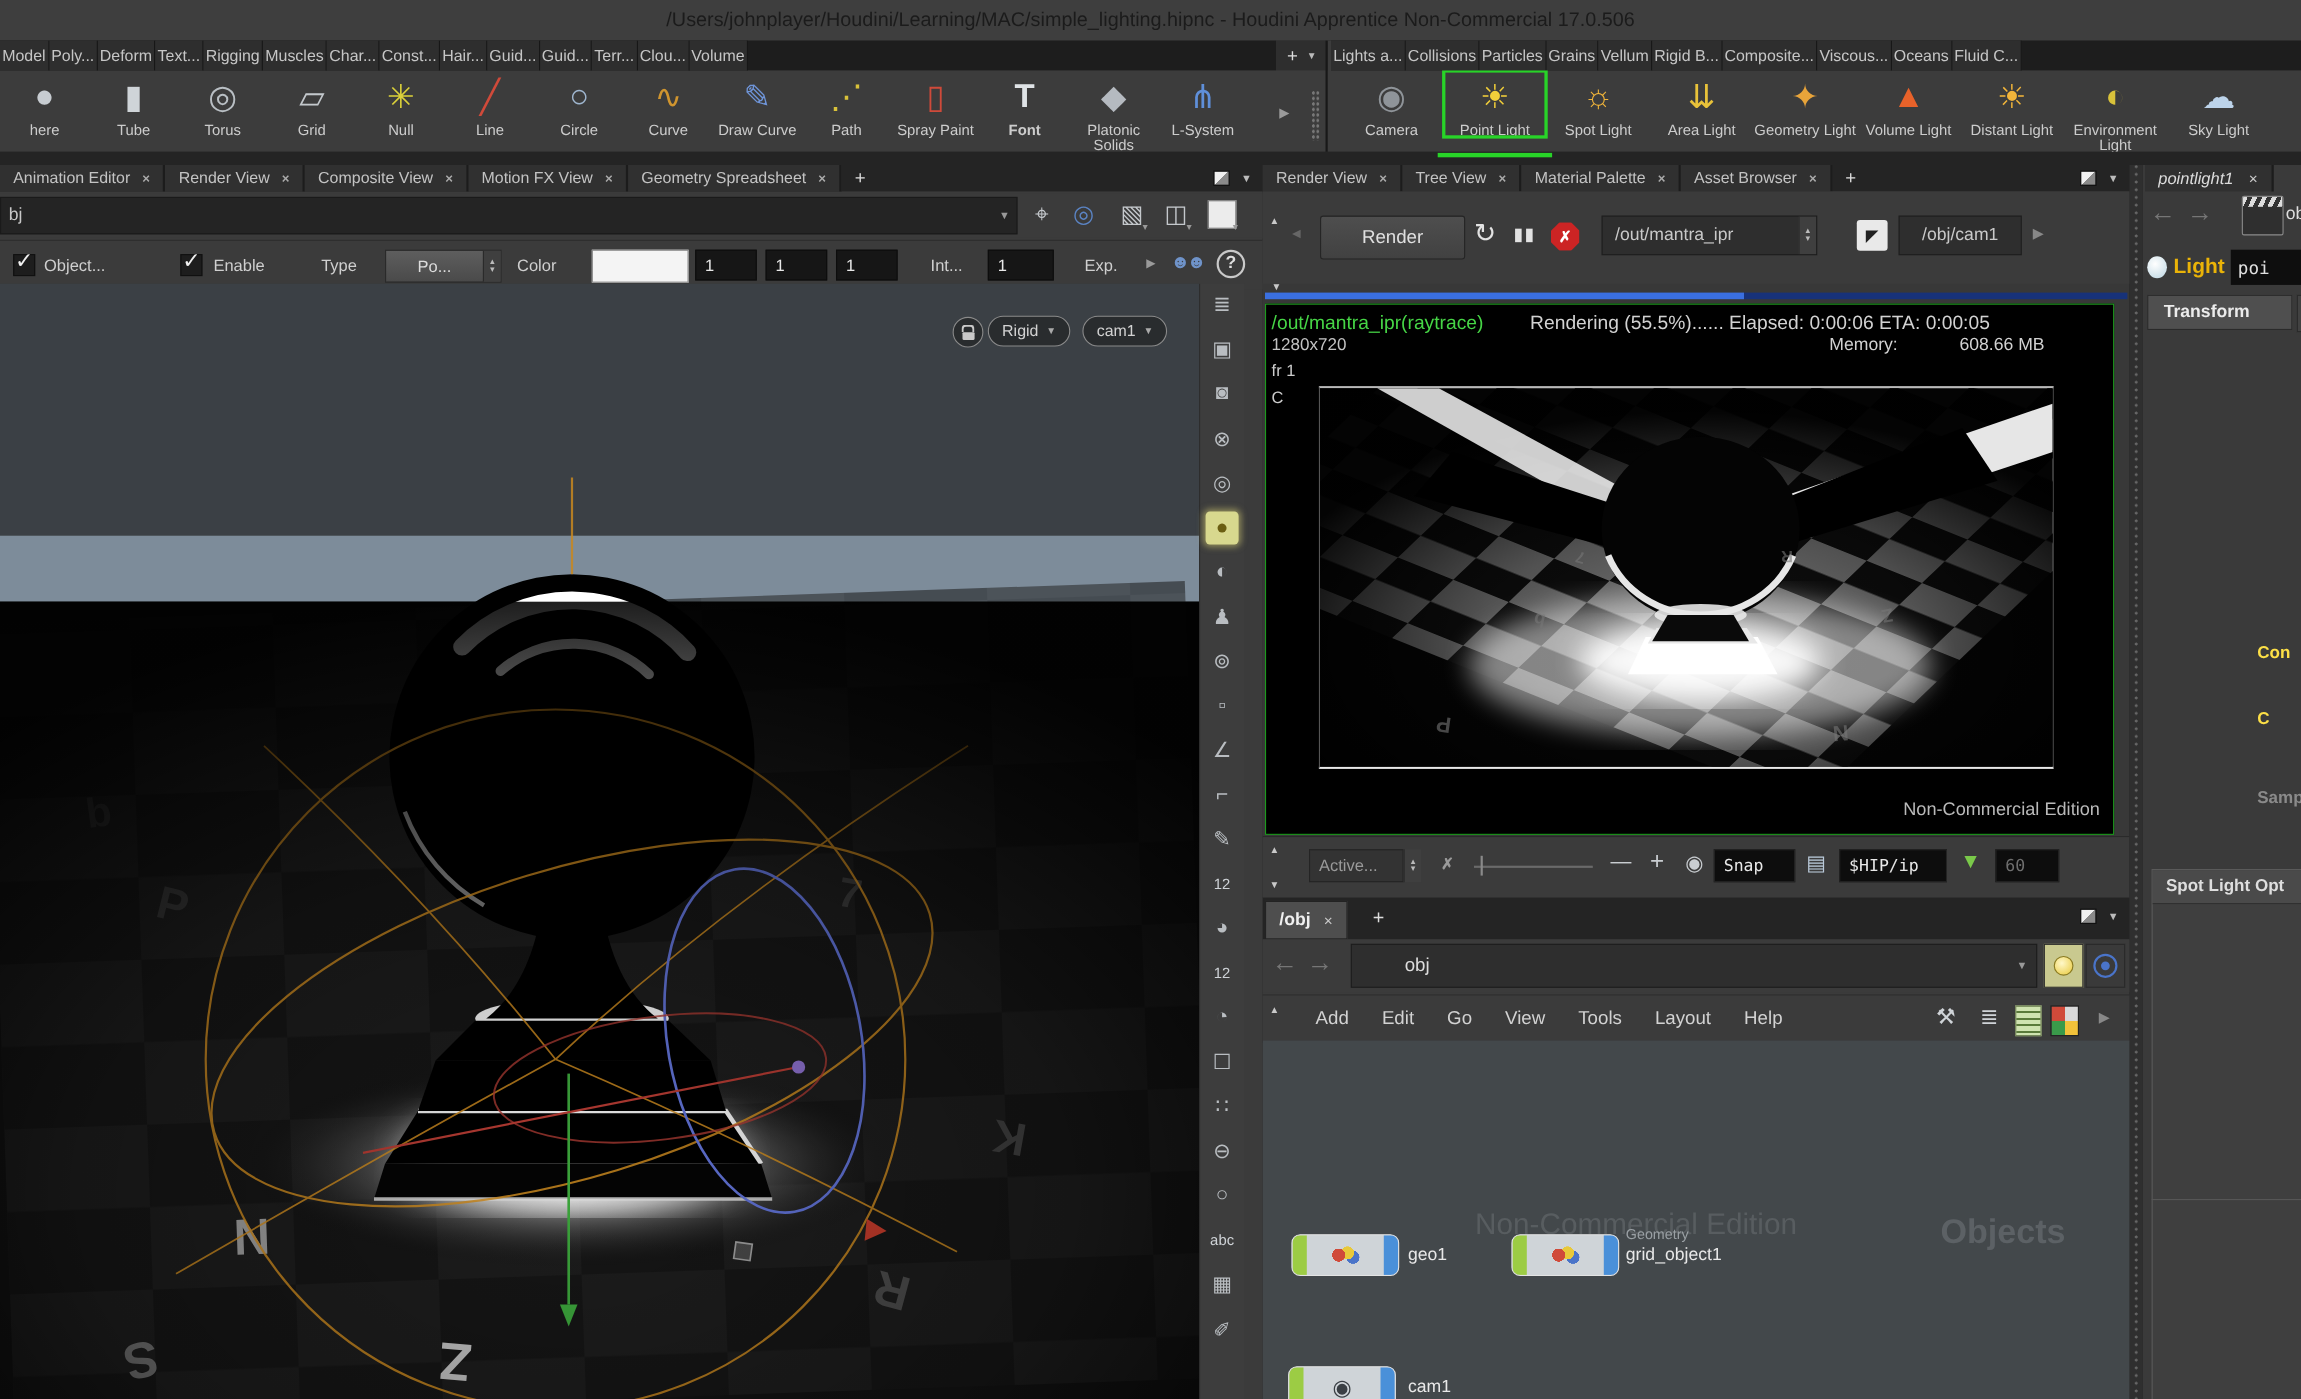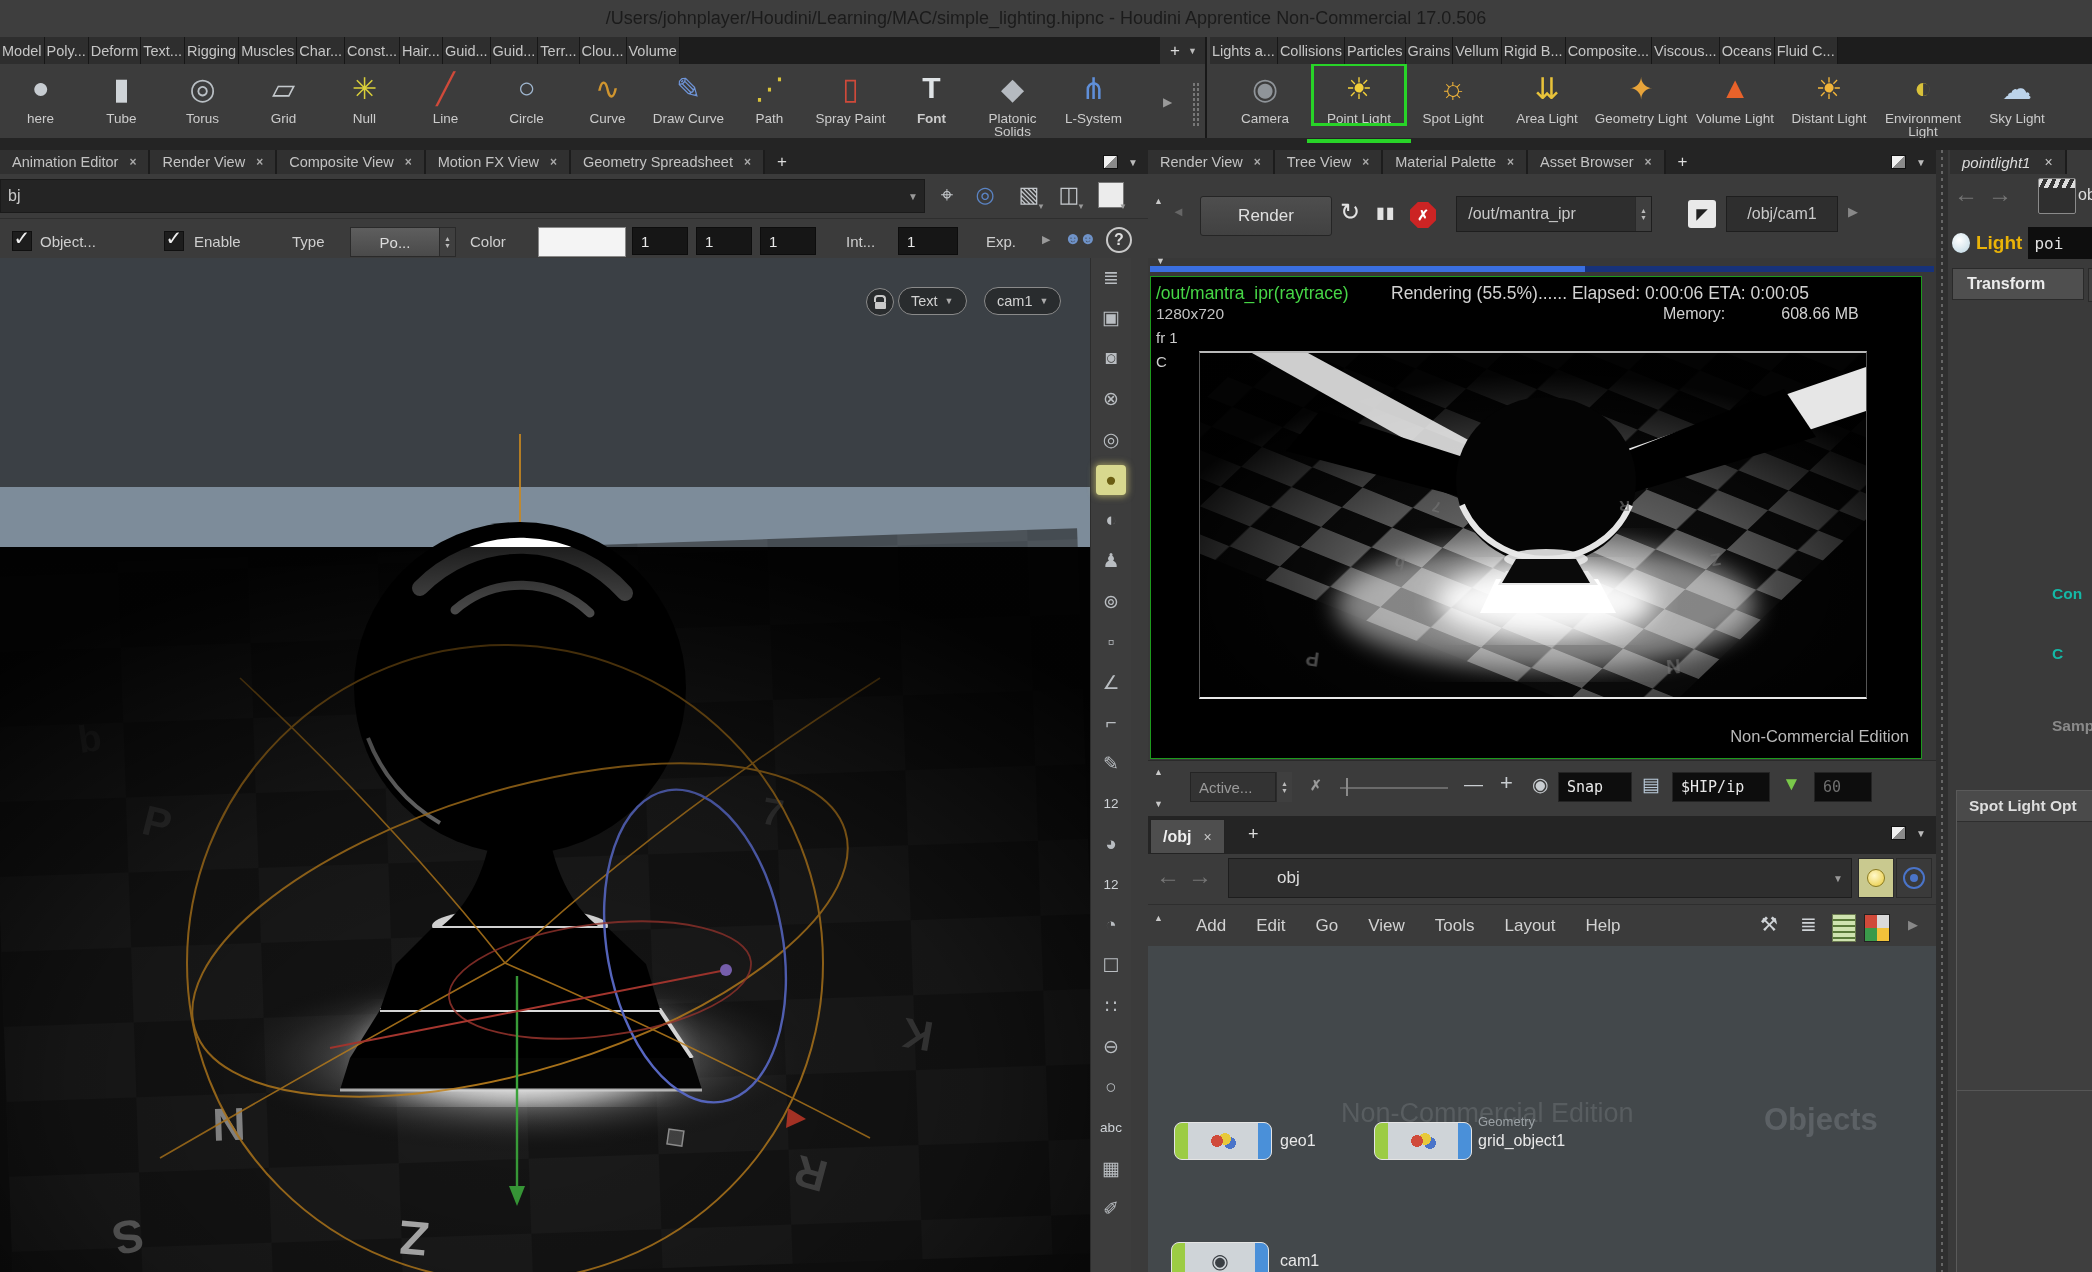--- a/index.html
+++ b/index.html
@@ -185,21 +185,21 @@
           background:radial-gradient(circle at 40% 35%,#ffffff,#bcd6e2);}
   .lightlbl{font-weight:bold;font-size:19px;color:#eab308;}
   .lightfield{width:70px;height:32px;background:#0e0e0e;color:#e0e0e0;
               font-family:"DejaVu Sans Mono",monospace;font-size:16px;display:flex;align-items:center;
               padding-left:6px;box-sizing:border-box;}
   .xformtab{position:absolute;left:4px;top:118px;width:132px;height:32px;background:#4f4f4f;
             border:1px solid #2a2a2a;color:#ececec;font-weight:bold;font-size:16px;
             display:flex;align-items:center;padding-left:14px;box-sizing:border-box;}
   .xformtab2{position:absolute;left:140px;top:118px;width:30px;height:32px;background:#424242;
              border:1px solid #2a2a2a;color:#ccc;font-size:16px;display:flex;align-items:center;padding-left:8px;}
-  .pp-label{position:absolute;left:104px;font-size:15.5px;font-weight:bold;color:#14b8a6;white-space:nowrap;}
+  .pp-label{position:absolute;left:104px;font-size:15.5px;font-weight:bold;color:#fde047;white-space:nowrap;}
   .pp-label.dim{color:#8a8a8a;}
   .pp-label.dim2{color:#9a9a9a;font-weight:normal;}
   .y435{top:435px}.y495{top:495px}.y567{top:567px}.y770{top:770px}.y808{top:808px}
   .y882{top:882px}.y958{top:958px}.y998{top:998px}.y1036{top:1036px}
   .spotbox{position:absolute;left:8px;top:640px;width:200px;height:482px;border:1px solid #5a5a5a;
            background:#3f3f3f;}
   .spotbox .hdr{height:30px;background:#4a4a4a;border-bottom:1px solid #2e2e2e;display:flex;
                 align-items:center;padding-left:12px;font-size:15.5px;color:#dedede;font-weight:bold;}
   .spotdiv{position:absolute;left:8px;top:940px;width:200px;height:1px;background:#565656;}
 </style>
@@ -630,21 +630,21 @@
       <circle cx="726" cy="712" r="6" fill="#8a6ec9"></circle>
       <rect x="668" y="872" width="15" height="15" fill="rgba(200,200,200,0.25)" stroke="#9a9a9a" stroke-width="1.5" transform="rotate(8 675 879)"></rect>
       <rect x="0" y="289" width="1090" height="725" fill="url(#vig)"></rect>
     </svg>
     
     <div class="lockpill" style="left:866px;top:30px;">
       <span class="locks"></span>
       <span class="lockb"></span>
     </div>
     <div class="pill" style="left:898px;top:29px;">
-      <span>Text</span>
+      <span>Rigid</span>
       <span class="dd">▼</span>
     </div>
     <div class="pill" style="left:984px;top:29px;">
       <span>cam1</span>
       <span class="dd">▼</span>
     </div>
   </div>
 
   <div id="vstrip">
 

